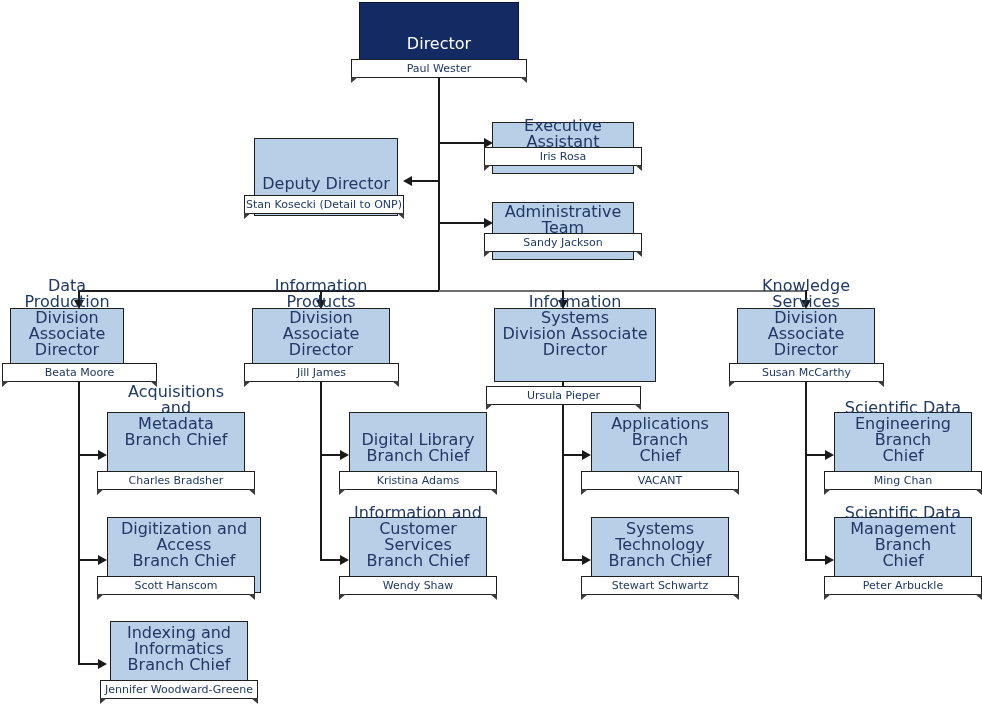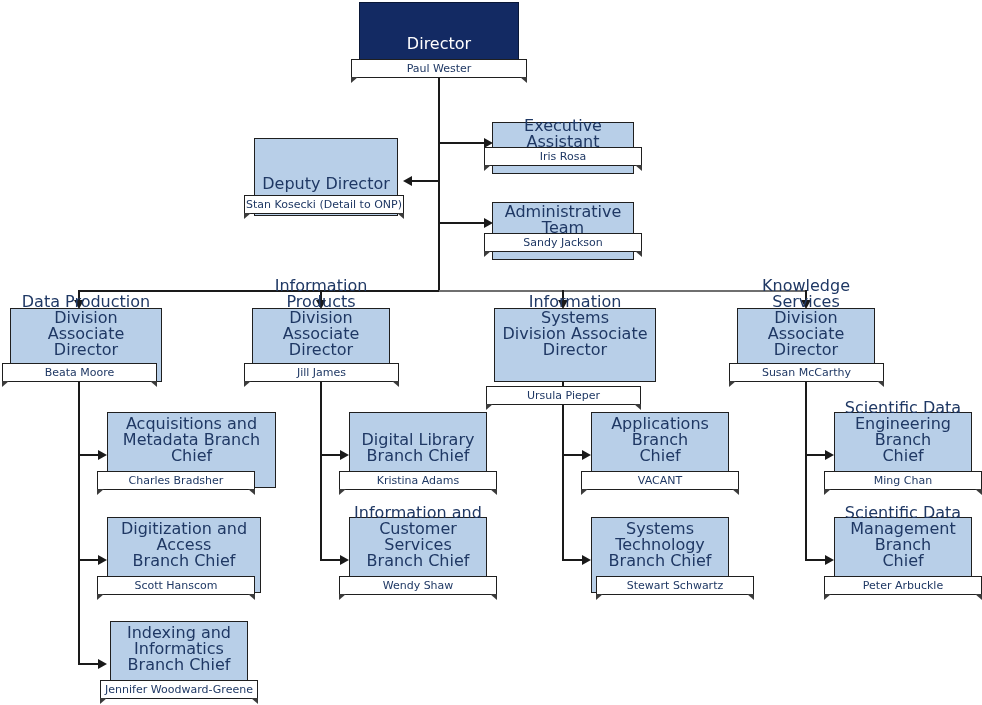--- a/index.html
+++ b/index.html
@@ -194,21 +194,21 @@
     <div class="plate" style="left:-8px; top:31px; width:158px; height:19px;">Sandy Jackson</div>
   </div>
 
   <div class="node" style="left:492px; top:122px; width:142px; height:52px;">
     <div class="box">
       <span class="title">Executive Assistant</span>
     </div>
     <div class="plate" style="left:-8px; top:25px; width:158px; height:19px;">Iris Rosa</div>
   </div>
 
-  <div class="node" style="left:10px; top:308px; width:152px; height:74px;">
+  <div class="node" style="left:10px; top:308px; width:114px; height:74px;">
     <div class="box">
       <span class="title">Data Production Division
 Associate Director</span>
     </div>
     <div class="plate" style="left:-8px; top:55px; width:155px; height:19px;">Beata Moore</div>
   </div>
 
   <div class="node" style="left:252px; top:308px; width:138px; height:74px;">
     <div class="box">
       <span class="title">Information Products
@@ -229,21 +229,21 @@
 
   <div class="node" style="left:737px; top:308px; width:138px; height:74px;">
     <div class="box">
       <span class="title">Knowledge Services
 Division Associate
 Director</span>
     </div>
     <div class="plate" style="left:-8px; top:55px; width:155px; height:19px;">Susan McCarthy</div>
   </div>
 
-  <div class="node" style="left:107px; top:412px; width:138px; height:76px;padding-left:31px;">
+  <div class="node" style="left:107px; top:412px; width:138px; height:60px;">
     <div class="box">
       <span class="title">Acquisitions and
 Metadata Branch Chief</span>
     </div>
     <div class="plate" style="left:-10px; top:59px; width:158px; height:19px;">Charles Bradsher</div>
   </div>
 
   <div class="node" style="left:107px; top:517px; width:138px; height:76px;padding-left:16px;">
     <div class="box">
       <span class="title">Digitization and Access
@@ -283,21 +283,21 @@
 Chief</span>
     </div>
     <div class="plate" style="left:-10px; top:59px; width:158px; height:19px;">VACANT</div>
   </div>
 
   <div class="node" style="left:591px; top:517px; width:138px; height:76px;">
     <div class="box">
       <span class="title">Systems Technology
 Branch Chief</span>
     </div>
-    <div class="plate" style="left:-10px; top:59px; width:158px; height:19px;margin-left:15px;">Stewart Schwartz</div>
+    <div class="plate" style="left:-10px; top:59px; width:158px; height:19px;">Stewart Schwartz</div>
   </div>
 
   <div class="node" style="left:834px; top:412px; width:138px; height:76px;">
     <div class="box">
       <span class="title">Scientific Data
 Engineering Branch
 Chief</span>
     </div>
     <div class="plate" style="left:-10px; top:59px; width:158px; height:19px;">Ming Chan</div>
   </div>

